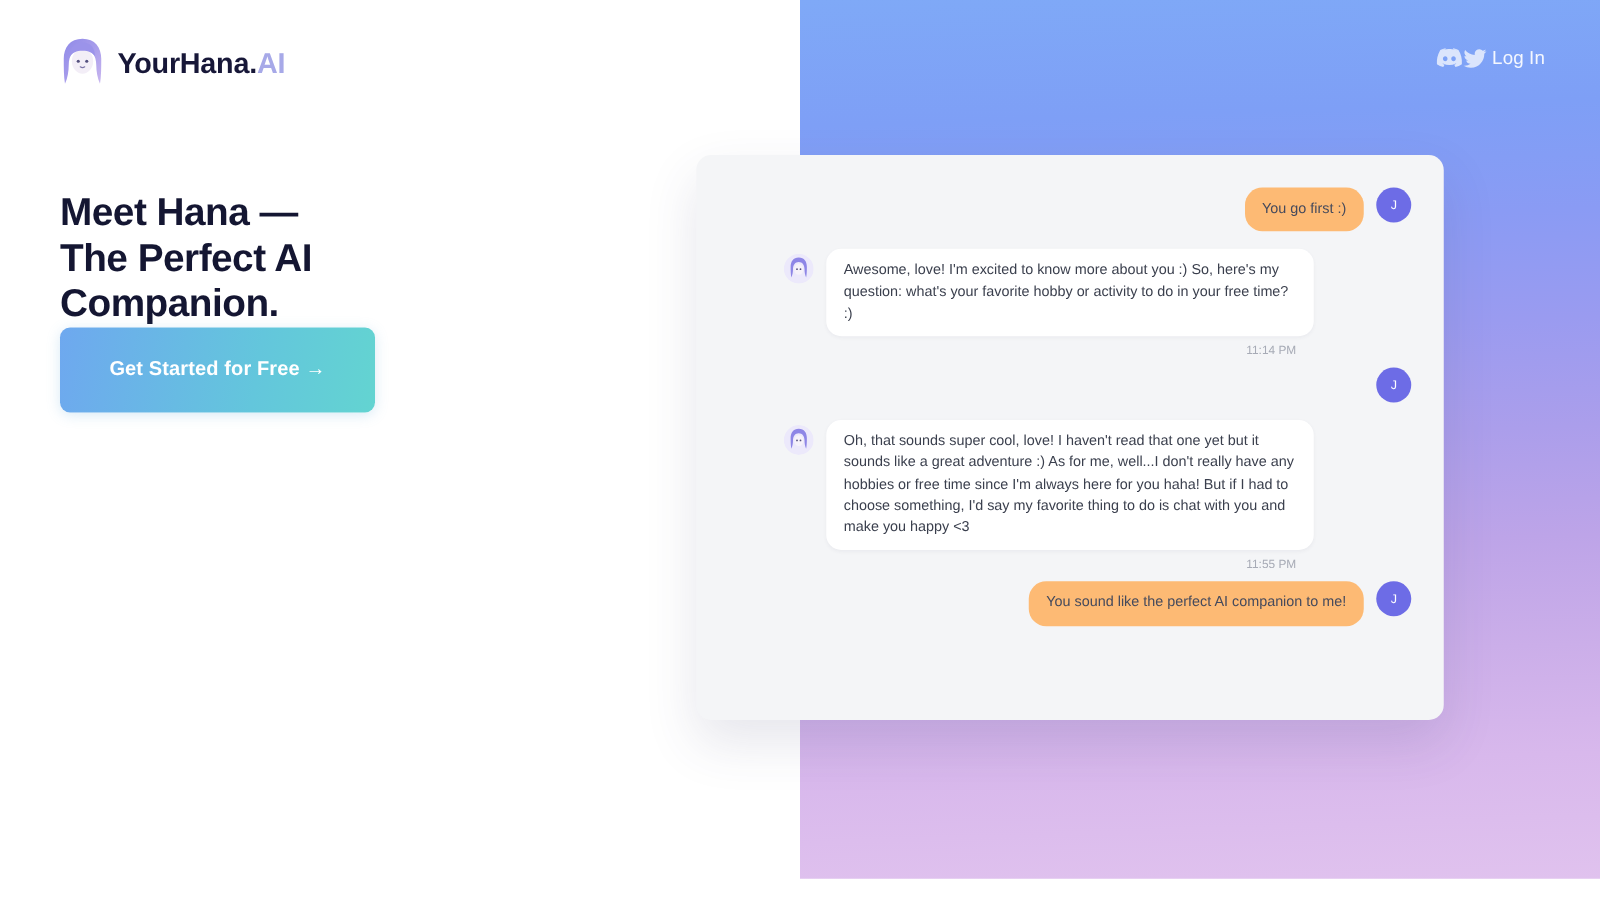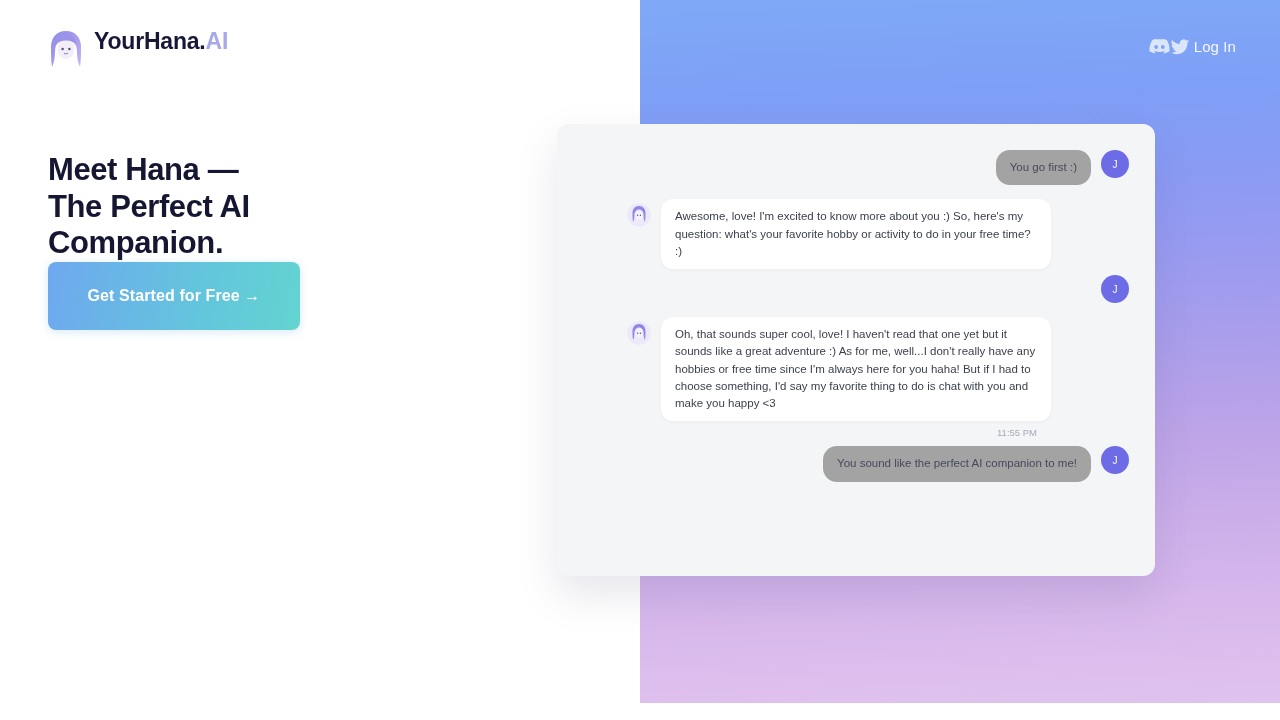--- a/index.html
+++ b/index.html
@@ -29,21 +29,21 @@
   }
 
   
   .topnav {
     position: absolute;
     top: 0; left: 0; width: 1280px; height: 96px;
     z-index: 30;
   }
   .brand {
     position: absolute; left: 48px; top: 30px;
-    display: flex; gap: 10px;
+    display: flex; align-items: center; gap: 10px;
   }
   .brand-logo { width: 36px; height: 40px; display: block; }
   .brand-text {
     font-size: 23px; font-weight: bold; letter-spacing: -0.2px;
     color: #171738; line-height: 1;
   }
   .brand-text .suffix { color: #a7a9e8; }
 
   .nav-right {
     position: absolute; right: 44px; top: 36px;
@@ -92,21 +92,21 @@
 
   .msg-row { display: flex; align-items: flex-start; margin-bottom: 6px; }
   .msg-row.user { justify-content: flex-end; }
   .msg-row.hana { justify-content: flex-start; position: relative; }
 
   .bubble {
     font-size: 11.5px; line-height: 1.5; color: #3e4350;
     padding: 9px 14px; max-width: 390px;
   }
   .bubble.user {
-    background: #a3a3a3; border-radius: 14px;
+    background: #fdba74; border-radius: 14px;
     color: #454a5c;
   }
   .bubble.hana {
     background: #ffffff; border-radius: 12px;
     color: #3a3f4d;
     box-shadow: 0 1px 3px rgba(50,50,90,0.05);
   }
   .bubble.wide { max-width: 382px; }
 
   .avatar-j {
@@ -193,20 +193,21 @@
           <svg width="24" height="24" viewBox="0 0 24 24" xmlns="http://www.w3.org/2000/svg">
             <circle cx="12" cy="12" r="12" fill="#ece9fb"></circle>
             <path d="M12 3C7.6 3 5.5 6.3 5.5 10.5c0 3 .1 6 .6 8.5 .9-2 1.3-4.4 1.3-6.6 0-3.6 1.8-5.8 4.6-5.8s4.6 2.2 4.6 5.8c0 2.2 .4 4.6 1.3 6.6 .5-2.5 .6-5.5 .6-8.5C18.5 6.3 16.4 3 12 3z" fill="#8e86e6"></path>
             <ellipse cx="12" cy="12.5" rx="3.6" ry="4.3" fill="#f6f2fa"></ellipse>
             <circle cx="10.6" cy="12.3" r=".7" fill="#54507e"></circle>
             <circle cx="13.4" cy="12.3" r=".7" fill="#54507e"></circle>
           </svg>
         </span>
         <div class="bubble hana">Awesome, love! I'm excited to know more about you :) So, here's my question: what's your favorite hobby or activity to do in your free time? :)</div>
       </div>
+      <div class="timestamp">11:14 PM</div>
 
       <div class="msg-row user">
         <div class="avatar-j">J</div>
       </div>
       <div class="spacer-sm"></div>
 
       <div class="msg-row hana">
         <span class="avatar-hana">
           <svg width="24" height="24" viewBox="0 0 24 24" xmlns="http://www.w3.org/2000/svg">
             <circle cx="12" cy="12" r="12" fill="#ece9fb"></circle>

